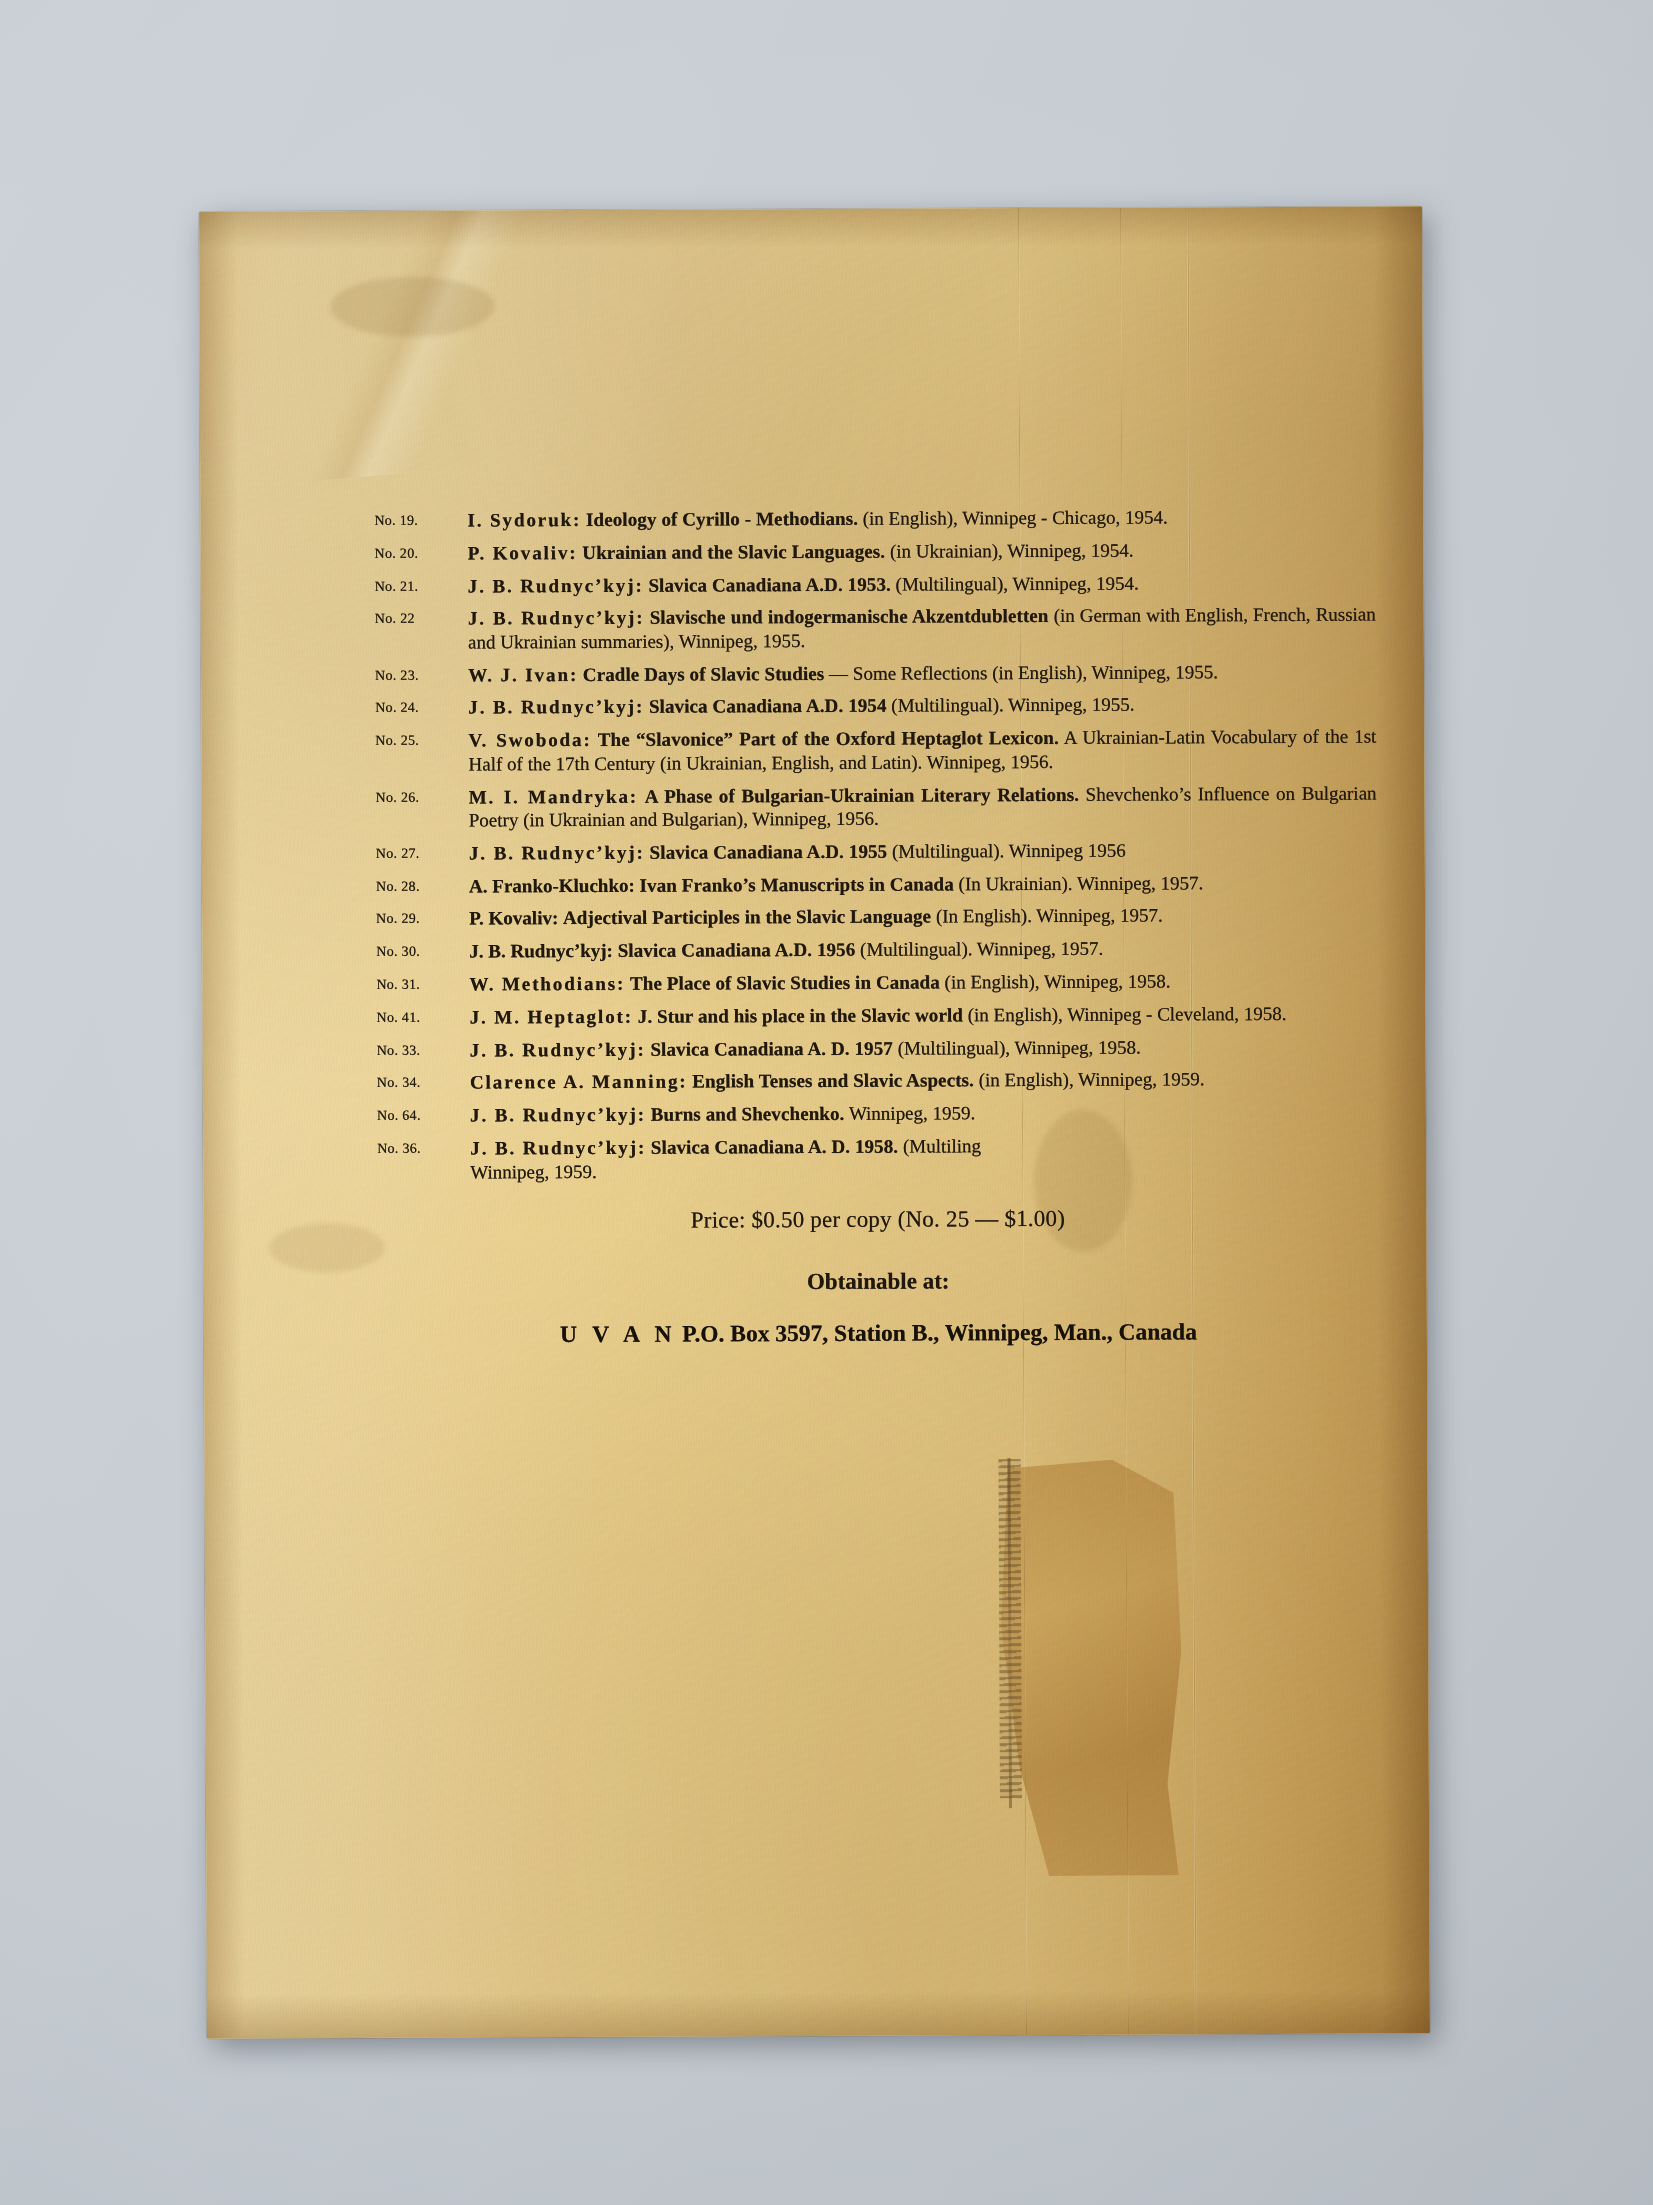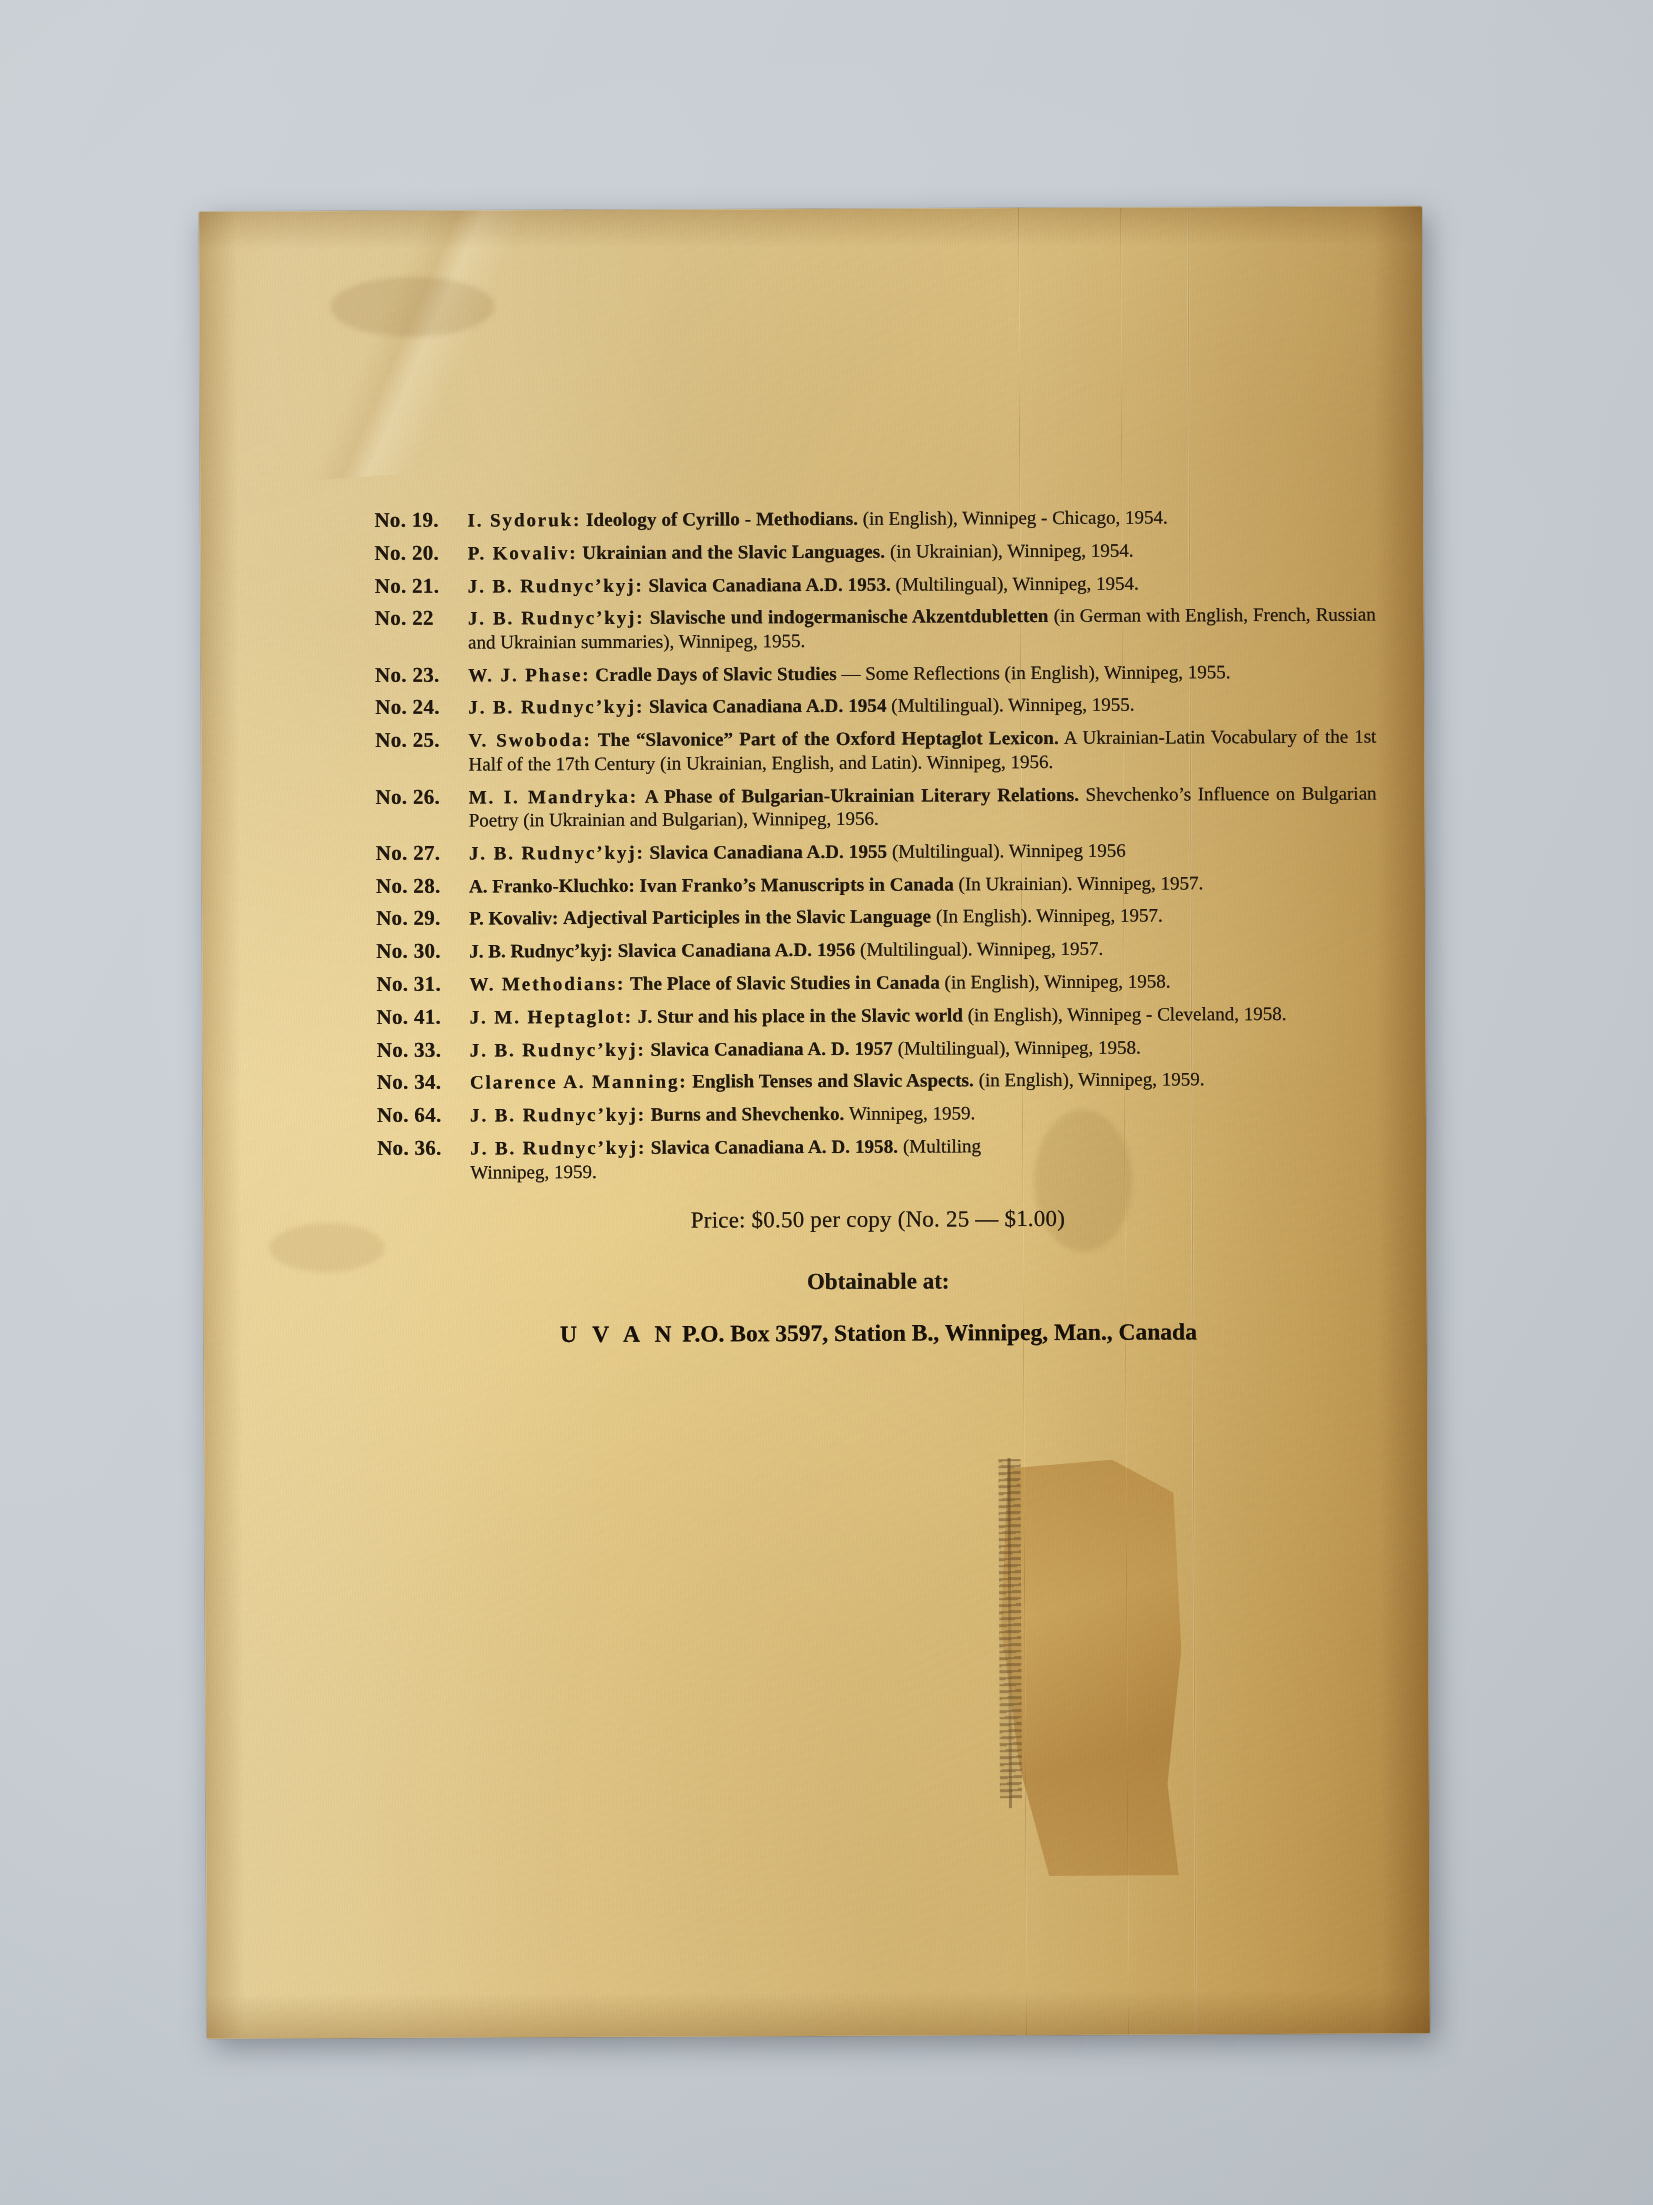--- a/index.html
+++ b/index.html
@@ -124,22 +124,22 @@
     left:174px;top:298px;width:1001px;
   }
   .entry{
     display:flex;
     margin-bottom:9.3px;
     color:#20180e;
   }
   .entry-no{
     flex:0 0 92px;
     font-family:"Liberation Serif", serif;
-    font-weight:700;
-    font-size:21px;
+    font-weight:400;
+    font-size:14px;
     line-height:23.5px;
     letter-spacing:0.3px;
     white-space:nowrap;
   }
   .entry-body{
     flex:1 1 auto;
     font-family:"Liberation Serif", serif;
     font-size:19px;
     line-height:23.5px;
     text-align:justify;
@@ -221,21 +221,21 @@
           <div class="entry">
             <div class="entry-no">No. 21.</div>
             <div class="entry-body"><span class="author">J. B. Rudnyc’kyj:</span> <span class="title">Slavica Canadiana A.D. 1953.</span><span class="rest"> (Multilingual), Winnipeg, 1954.</span></div>
           </div>
           <div class="entry">
             <div class="entry-no">No. 22</div>
             <div class="entry-body"><span class="author">J. B. Rudnyc’kyj:</span> <span class="title">Slavische und indogermanische Akzentdubletten</span><span class="rest"> (in German with English, French, Russian and Ukrainian summaries), Winnipeg, 1955.</span></div>
           </div>
           <div class="entry">
             <div class="entry-no">No. 23.</div>
-            <div class="entry-body"><span class="author">W. J. Phase:</span> <span class="title">Cradle Days of Slavic Studies</span><span class="rest"> — Some Reflections (in English), Winnipeg, 1955.</span></div>
+            <div class="entry-body"><span class="author">W. J. Ivan:</span> <span class="title">Cradle Days of Slavic Studies</span><span class="rest"> — Some Reflections (in English), Winnipeg, 1955.</span></div>
           </div>
           <div class="entry">
             <div class="entry-no">No. 24.</div>
             <div class="entry-body"><span class="author">J. B. Rudnyc’kyj:</span> <span class="title">Slavica Canadiana A.D. 1954</span><span class="rest"> (Multilingual). Winnipeg, 1955.</span></div>
           </div>
           <div class="entry">
             <div class="entry-no">No. 25.</div>
             <div class="entry-body"><span class="author">V. Swoboda:</span> <span class="title">The “Slavonice” Part of the Oxford Heptaglot Lexicon.</span><span class="rest"> A Ukrainian-Latin Vocabulary of the 1st Half of the 17th Century (in Ukrainian, English, and Latin). Winnipeg, 1956.</span></div>
           </div>
           <div class="entry">

